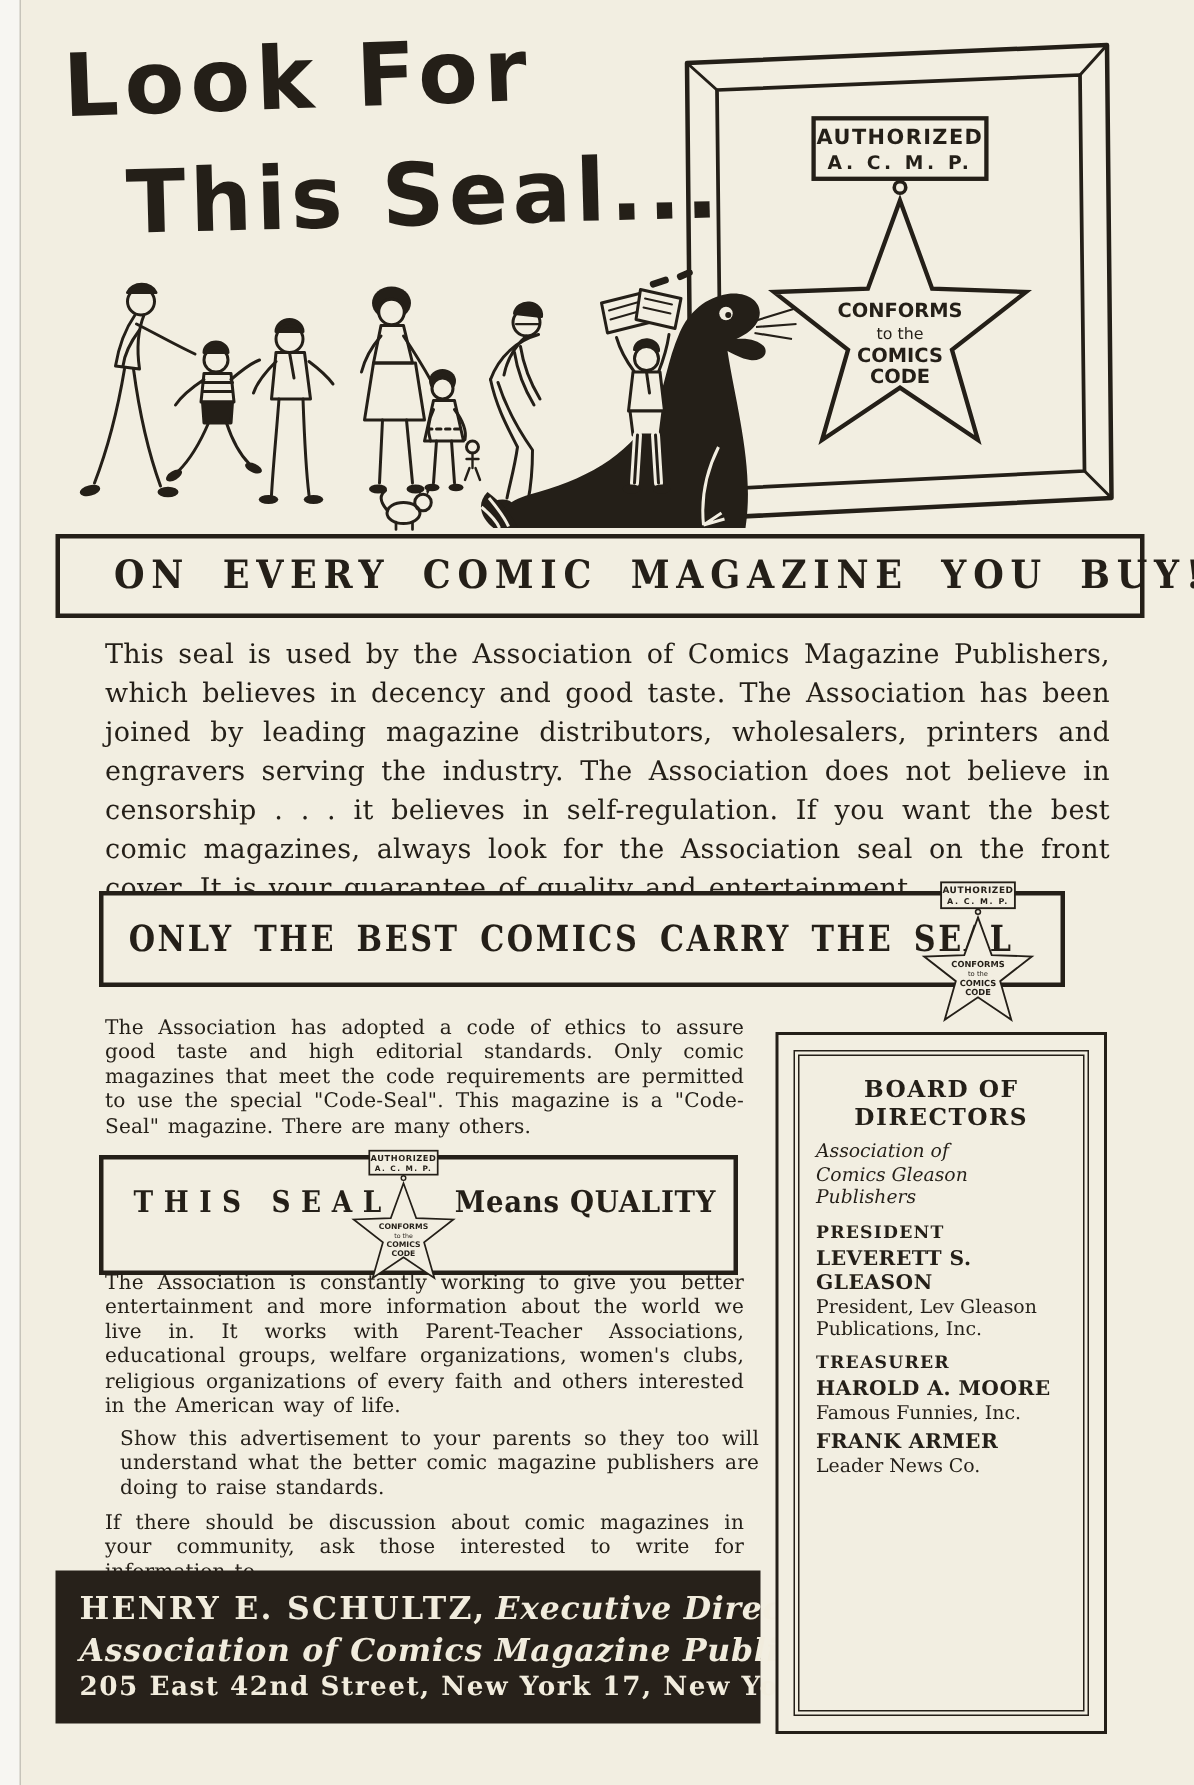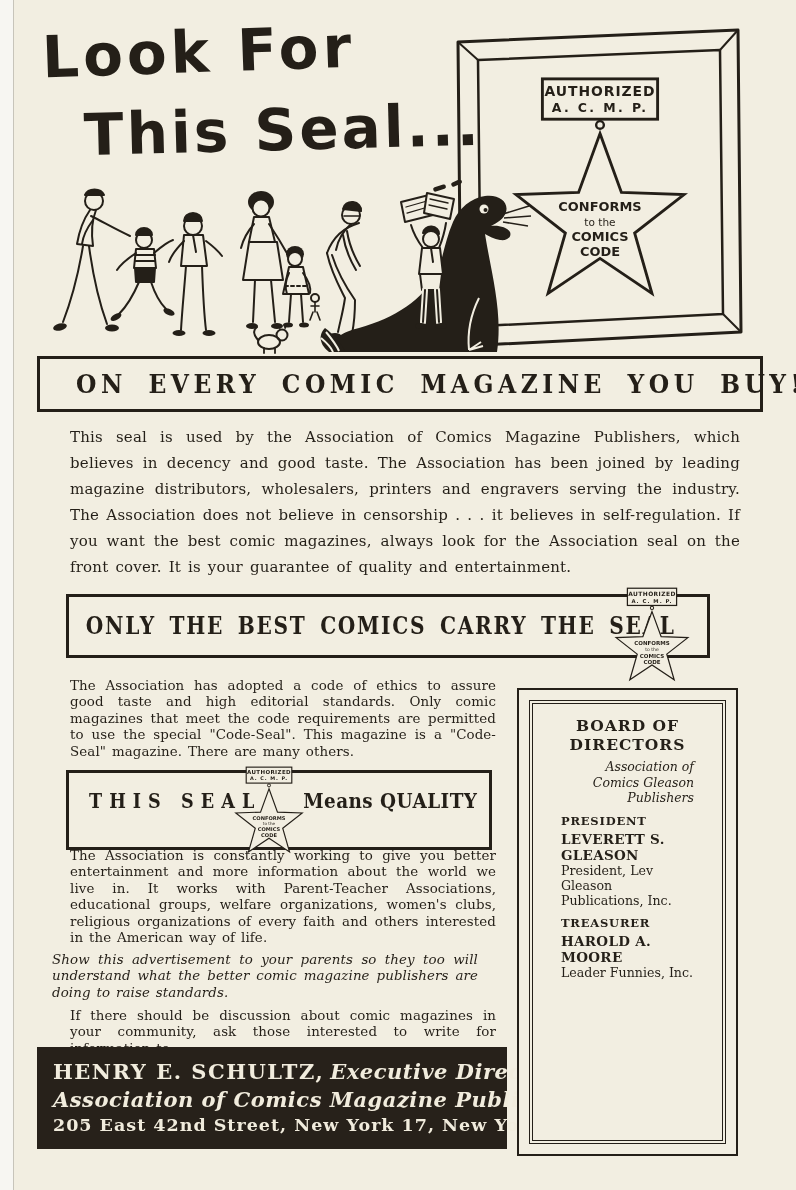--- a/index.html
+++ b/index.html
@@ -32,43 +32,43 @@
   .bq-left{position:absolute;left:20px;top:0;line-height:56px;font-weight:bold;font-size:20px;
       letter-spacing:8px;white-space:nowrap;transform:scaleX(.88);transform-origin:left;}
   .bq-right{position:absolute;right:12px;top:0;line-height:56px;font-weight:bold;font-size:20px;
       letter-spacing:.5px;white-space:nowrap;transform:scaleX(.92);transform-origin:right;}
   .banner .medallion{position:absolute;}
   .banner-best .medallion{right:14px;top:-10px;width:82px;}
   .banner-quality .medallion{left:162px;top:-7px;width:76px;}
   .medallion svg{display:block;width:100%;height:auto;}
   
   .para{position:absolute;text-align:justify;}
-  .para-intro{left:70px;top:424px;width:670px;font-size:15px;line-height:26px;
+  .para-intro{left:70px;top:424px;width:670px;font-size:18px;line-height:26px;
       letter-spacing:.2px;word-spacing:2px;}
   .para-sm{font-size:13.4px;line-height:16.4px;letter-spacing:.1px;word-spacing:1.5px;}
   .para-code{left:70px;top:678px;width:426px;}
   .para-working{left:70px;top:848px;width:426px;}
-  .para-show{left:52px;top:952px;width:426px;font-style:italic;}
+  .para-show{left:80px;top:952px;width:426px;}
   .para-discussion{left:70px;top:1008px;width:426px;}
   
   .footer-box{position:absolute;left:37px;top:1047px;width:470px;height:102px;background:#27211a;
       color:#f1ecdd;box-sizing:border-box;padding:11px 16px;}
   .fb-l1{white-space:nowrap;font-size:21px;line-height:27px;}
   .fb-name{font-weight:bold;letter-spacing:1.5px;}
   .fb-title{font-style:italic;font-weight:bold;margin-left:6px;letter-spacing:.5px;}
   .fb-l2{font-style:italic;font-weight:bold;font-size:21px;line-height:27px;letter-spacing:.5px;white-space:nowrap;}
   .fb-l3{font-weight:bold;font-size:17.5px;line-height:25px;letter-spacing:1px;white-space:nowrap;}
   
   .board{position:absolute;left:517px;top:688px;width:221px;height:468px;border:2px solid #241f18;
       box-sizing:border-box;background:#f2eee1;}
   .board-inner{position:absolute;left:10px;top:10px;right:10px;bottom:10px;
-      border:4px double #241f18;padding:8px 28px;overflow:hidden;}
+      border:4px double #241f18;padding:8px 11px;overflow:hidden;}
   .board-title{text-align:center;font-weight:bold;font-size:15.5px;line-height:19px;
       letter-spacing:1px;margin-top:4px;}
-  .board-sub{text-align:right;font-style:italic;font-size:12.5px;line-height:15.5px;margin-top:5px;}
+  .board-sub{text-align:left;font-style:italic;font-size:12.5px;line-height:15.5px;margin-top:5px;}
   .bm-role{font-weight:bold;font-size:11.5px;letter-spacing:.8px;margin-top:8px;line-height:14px;}
   .bm-name{font-weight:bold;font-size:13.5px;letter-spacing:.3px;margin-top:3px;line-height:16px;}
   .bm-org{font-size:12.6px;line-height:15px;}
   .bm{margin-top:2px;}
   .bm + .bm{margin-top:4px;}
 </style>
 </head>
 <body>
 
 <div class="page">
@@ -275,23 +275,28 @@
       <div>
   <div class="bm">
     <div class="bm-role">PRESIDENT</div>
     <div class="bm-name">LEVERETT S. GLEASON</div>
     <div class="bm-org">President, Lev Gleason Publications, Inc.</div>
   </div>
 
   <div class="bm">
     <div class="bm-role">TREASURER</div>
     <div class="bm-name">HAROLD A. MOORE</div>
-    <div class="bm-org">Leader Funnies, Inc.</div>
-  </div>
-
-
-
-
+    <div class="bm-org">Famous Funnies, Inc.</div>
+  </div>
+
+
+
+
+  <div class="bm">
+
+    <div class="bm-name">FRANK ARMER</div>
+    <div class="bm-org">Leader News Co.</div>
+  </div>
 
 </div>
     </div>
   </div>
 </div>
 
 </body></html>

